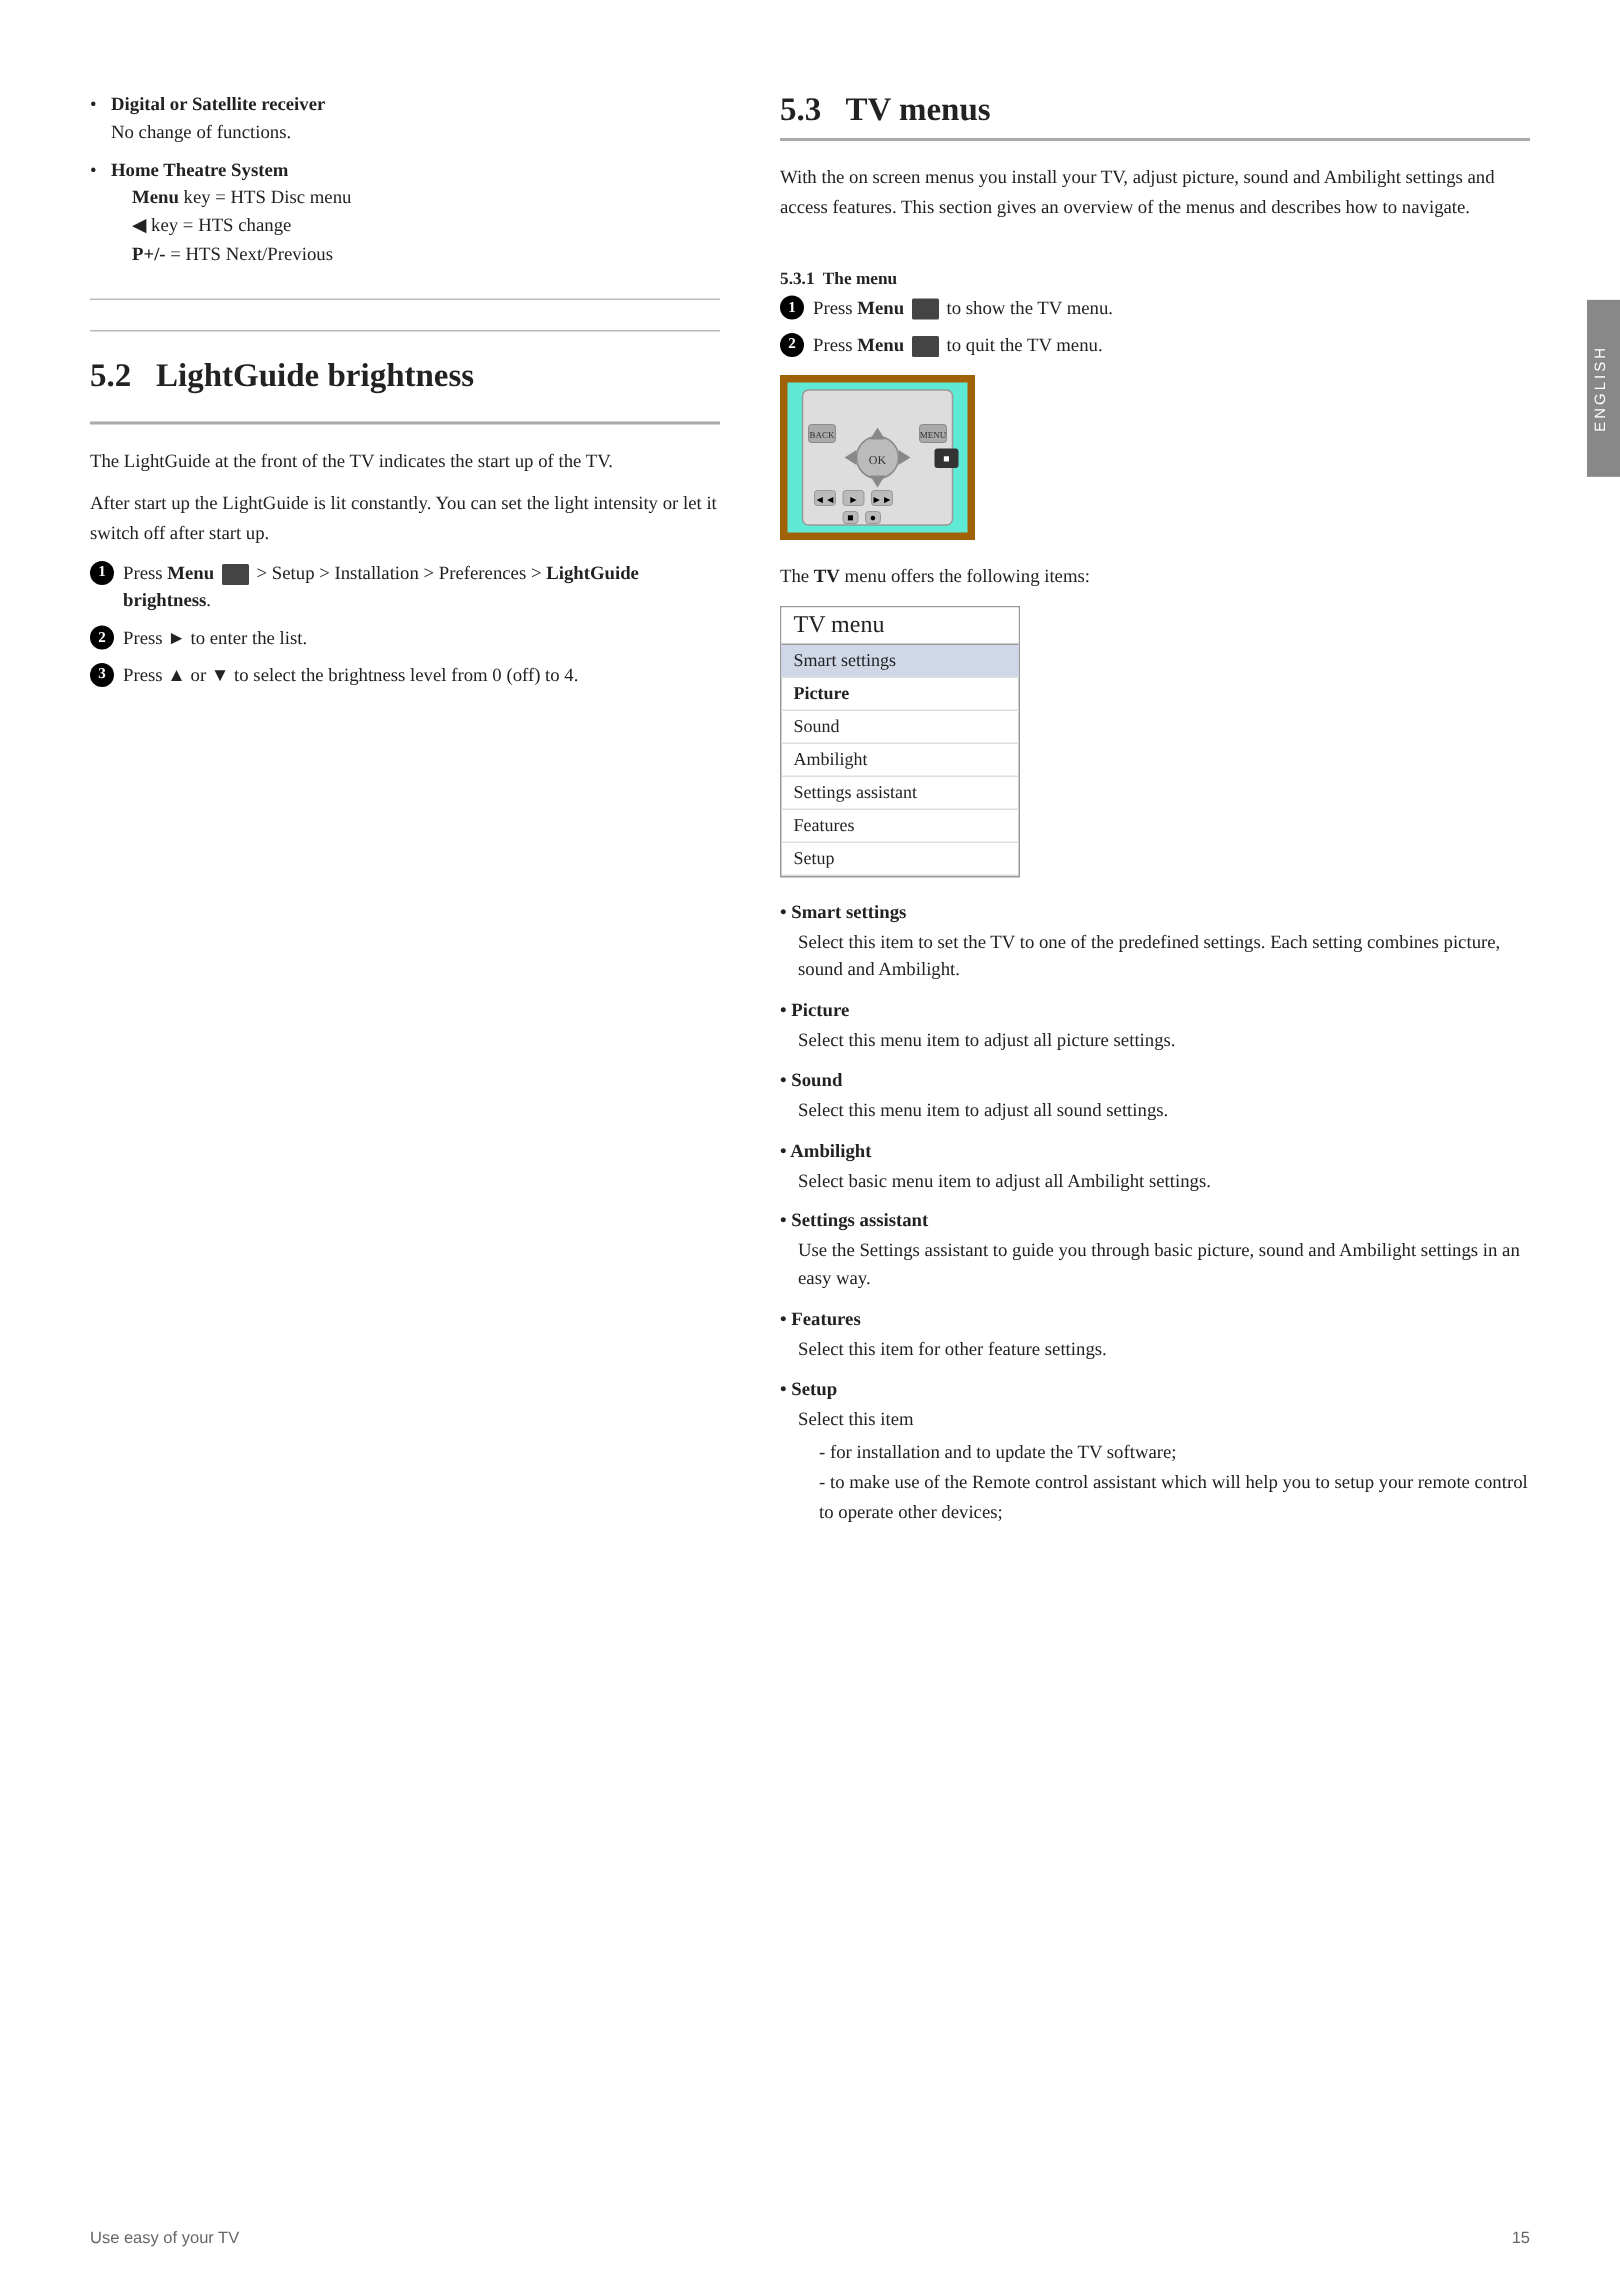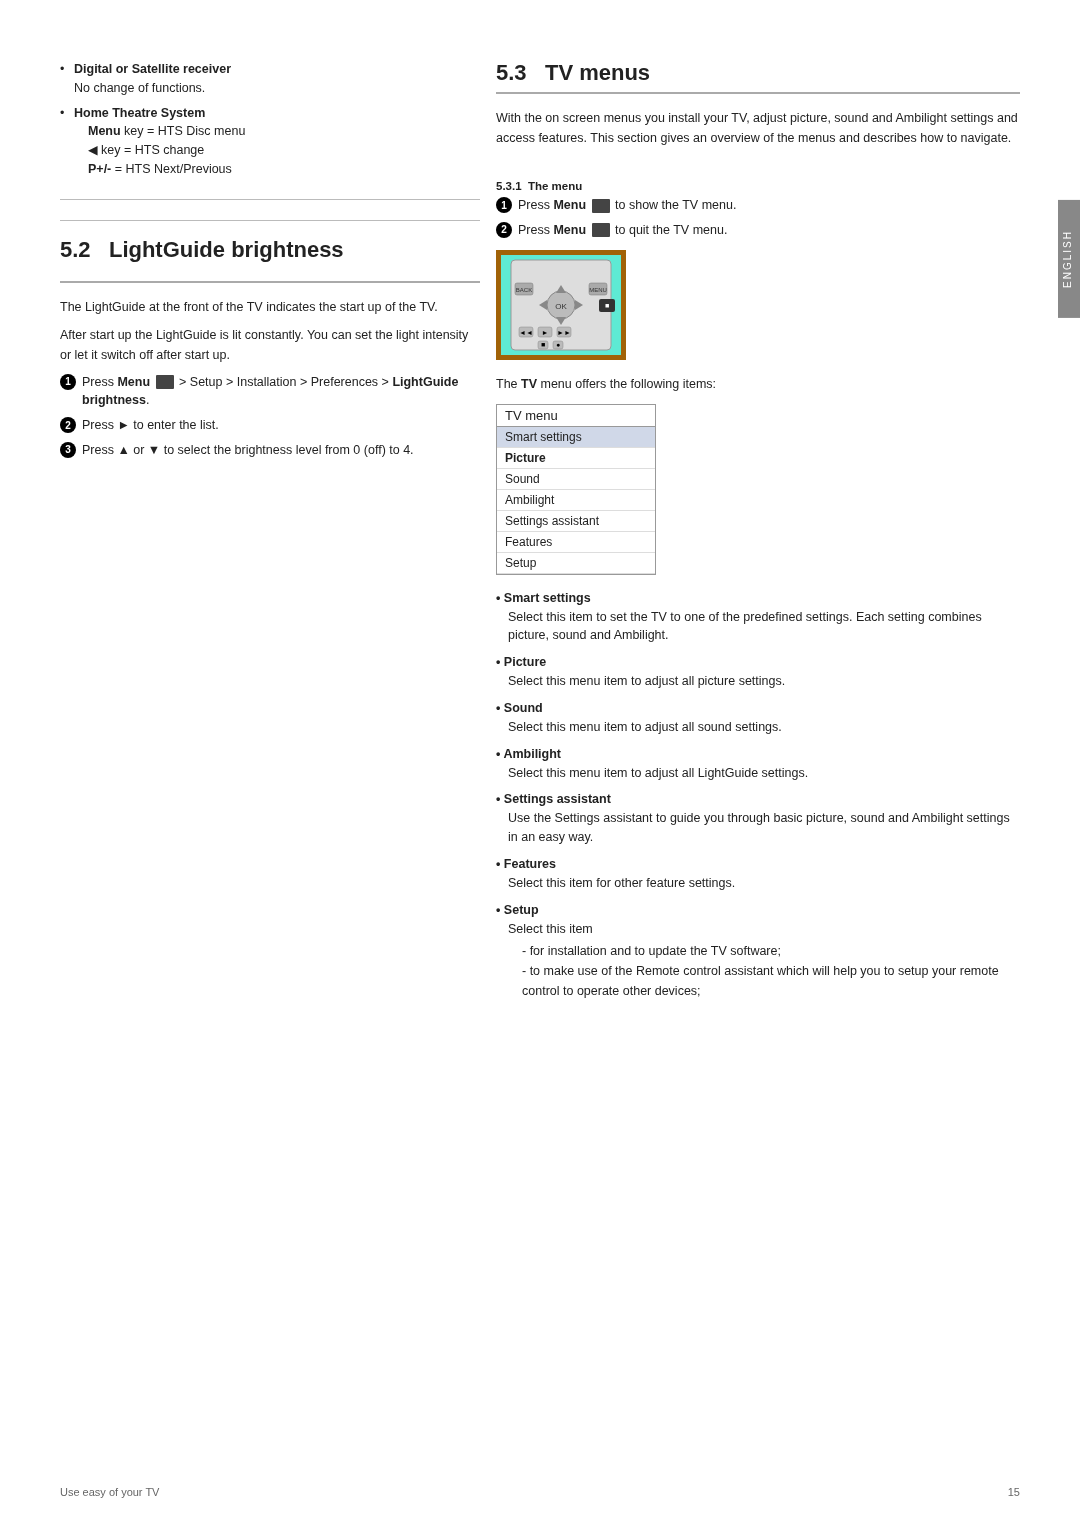--- a/index.html
+++ b/index.html
@@ -32,22 +32,23 @@
       text-orientation: mixed;
       transform: rotate(180deg);
       font-size: 10px;
       color: #fff;
       letter-spacing: 2px;
       text-transform: uppercase;
     }
 
     .two-col {
       display: flex;
-      gap: 16px;
+      gap: 40px;
       width: 100%;
+      font-family: Liberation Serif, serif;
     }
 
     .left-col {
       width: 420px;
       flex-shrink: 0;
     }
 
     .right-col {
       flex: 1;
     }
@@ -149,21 +150,21 @@
     .tv-menu-table {
       border: 1px solid #999;
       width: 160px;
       margin: 10px 0 16px 0;
       font-size: 12px;
     }
     .tv-menu-table .menu-header {
       background: #fff;
       padding: 3px 8px;
       border-bottom: 1px solid #999;
-      font-size: 13px;
+      font-size: 16px;
     }
     .tv-menu-table .menu-item {
       padding: 3px 8px;
       border-bottom: 1px solid #ddd;
       font-size: 12px;
     }
     .tv-menu-table .menu-item.highlighted {
       background: #d0d8e8;
       font-weight: normal;
     }
@@ -375,21 +376,21 @@
             <div class="right-bullet-text">Select this menu item to adjust all picture settings.</div>
           </div>
 
           <div class="right-bullet">
             <div class="right-bullet-title">Sound</div>
             <div class="right-bullet-text">Select this menu item to adjust all sound settings.</div>
           </div>
 
           <div class="right-bullet">
             <div class="right-bullet-title">Ambilight</div>
-            <div class="right-bullet-text">Select this menu item to adjust all LightGuide settings.</div>
+            <div class="right-bullet-text">Select basic menu item to adjust all Ambilight settings.</div>
           </div>
 
           <div class="right-bullet">
             <div class="right-bullet-title">Settings assistant</div>
             <div class="right-bullet-text">Use the Settings assistant to guide you through basic picture, sound and Ambilight settings in an easy way.</div>
           </div>
 
           <div class="right-bullet">
             <div class="right-bullet-title">Features</div>
             <div class="right-bullet-text">Select this item for other feature settings.</div>

